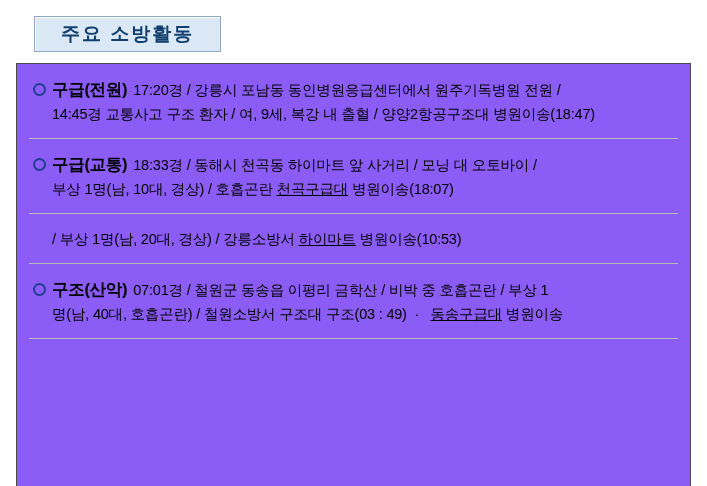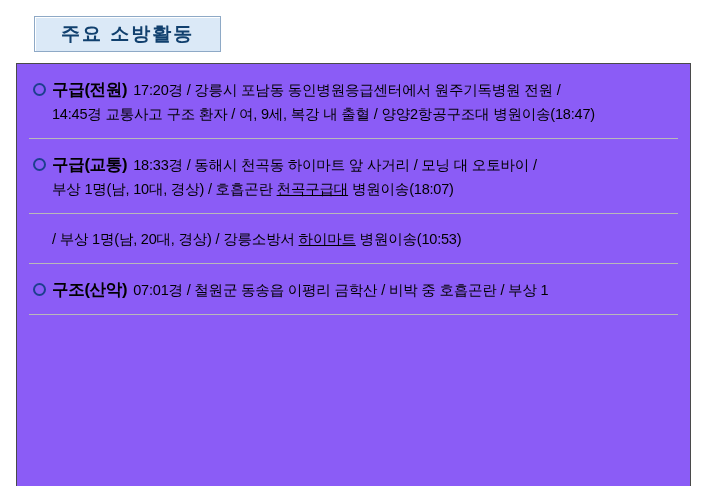--- a/index.html
+++ b/index.html
@@ -139,17 +139,20 @@
     <div class="entry">
       <div class="line indent">
         <span class="txt">/ 부상 1명(남, 20대, 경상) / 강릉소방서 </span><span class="txt ul">하이마트</span><span class="txt"> 병원이송(10:53)</span>
       </div>
     </div>
 
     <div class="entry">
       <div class="line">
         <span class="bullet"></span><span class="cat">구조(산악)</span><span class="sep"> </span><span class="txt">07:01경 / 철원군 동송읍 이평리 금학산 /  비박 중 호흡곤란 / 부상 1</span>
       </div>
+      <div class="line indent">
+        <span class="txt">명(남, 40대, 호흡곤란) / 철원소방서 구조대 구조(03 : 49)&nbsp; ·&nbsp;&nbsp; </span><span class="txt ul">동송구급대</span><span class="txt"> 병원이송</span>
+      </div>
     </div>
 
 
   </div>
 </div>
 
 </body></html>

